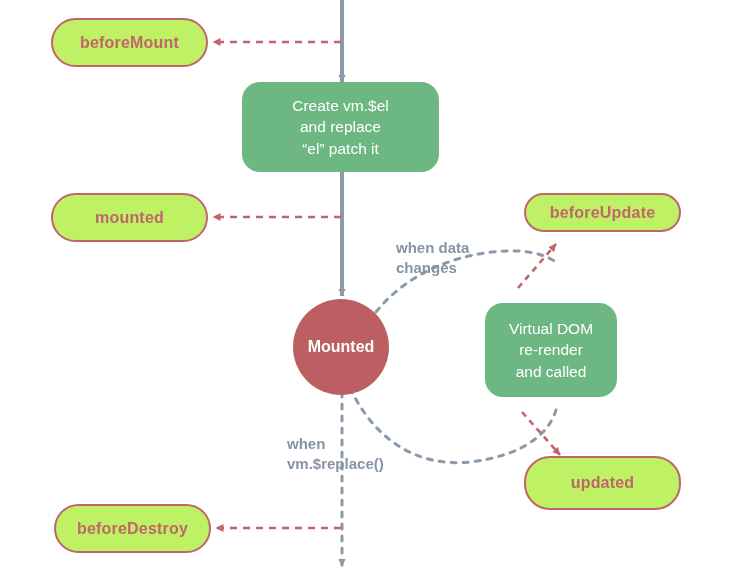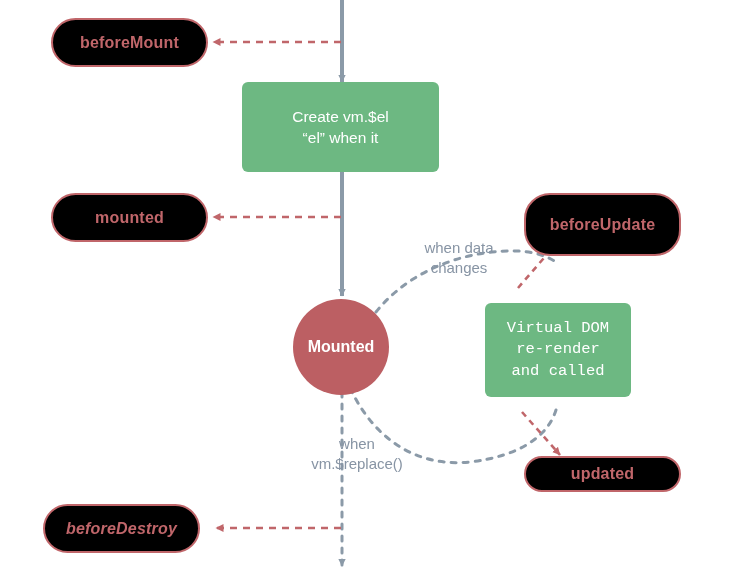--- a/index.html
+++ b/index.html
@@ -24,37 +24,37 @@
     width: 734px;
     height: 574px;
   }
 
   
   .pill {
     position: absolute;
     box-sizing: border-box;
     border: 2px solid #c0666a;
     border-radius: 26px;
-    background: #000000;
+    background: #bef264;
     color: #c0666a;
     font-size: 16px;
     font-weight: bold;
     display: flex;
     align-items: center;
     justify-content: center;
     letter-spacing: 0.2px;
     z-index: 3;
   }
 
   
   .greenbox {
     position: absolute;
     box-sizing: border-box;
     background: #6db882;
-    border-radius: 6px;
+    border-radius: 18px;
     color: #ffffff;
     font-size: 15.5px;
     line-height: 1.38;
     text-align: center;
     display: flex;
     flex-direction: column;
     align-items: center;
     justify-content: center;
     z-index: 3;
   }
@@ -73,23 +73,22 @@
     align-items: center;
     justify-content: center;
     z-index: 3;
   }
 
   
   .note {
     position: absolute;
     color: #8794a4;
     font-size: 15px;
-    font-weight: normal;
+    font-weight: bold;
     line-height: 1.33;
-    text-align: center;
     z-index: 4;
   }
   .note span { display: block; white-space: pre; }
 </style>
 </head>
 <body>
 
 <div id="canvas">
 
   <svg id="wires" viewBox="0 0 734 574">
@@ -124,38 +123,39 @@
   </svg>
 
   <div class="pill" style="left:51px; top:18px; width:157px; height:49px;">
     <span>beforeMount</span>
   </div>
 
   <div class="pill" style="left:51px; top:193px; width:157px; height:49px;">
     <span>mounted</span>
   </div>
 
-  <div class="pill" style="left:524px; top:193px; width:157px; height:63px;">
+  <div class="pill" style="left:524px; top:193px; width:157px; height:39px;">
     <span>beforeUpdate</span>
   </div>
 
-  <div class="pill" style="left:524px; top:456px; width:157px; height:36px;">
+  <div class="pill" style="left:524px; top:456px; width:157px; height:54px;">
     <span>updated</span>
   </div>
 
-  <div class="pill" style="left:43px; top:504px; width:157px; height:49px;font-style:italic;">
+  <div class="pill" style="left:54px; top:504px; width:157px; height:49px;">
     <span>beforeDestroy</span>
   </div>
 
   <div class="greenbox" style="left:242px; top:82px; width:197px; height:90px;">
     <span>Create vm.$el</span>
-    <span>“el” when it</span>
+    <span>and replace</span>
+    <span>“el” patch it</span>
   </div>
 
-  <div class="greenbox" style="left:485px; top:303px; width:146px; height:94px;font-family:Liberation Mono, monospace;">
+  <div class="greenbox" style="left:485px; top:303px; width:132px; height:94px;">
     <span>Virtual DOM</span>
     <span>re-render</span>
     <span>and called</span>
   </div>
 
   <div class="circle" style="left:293px; top:299px; width:96px; height:96px;">
     <span>Mounted</span>
   </div>
 
   <div class="note" style="left:396px; top:238px; width:126px;">

